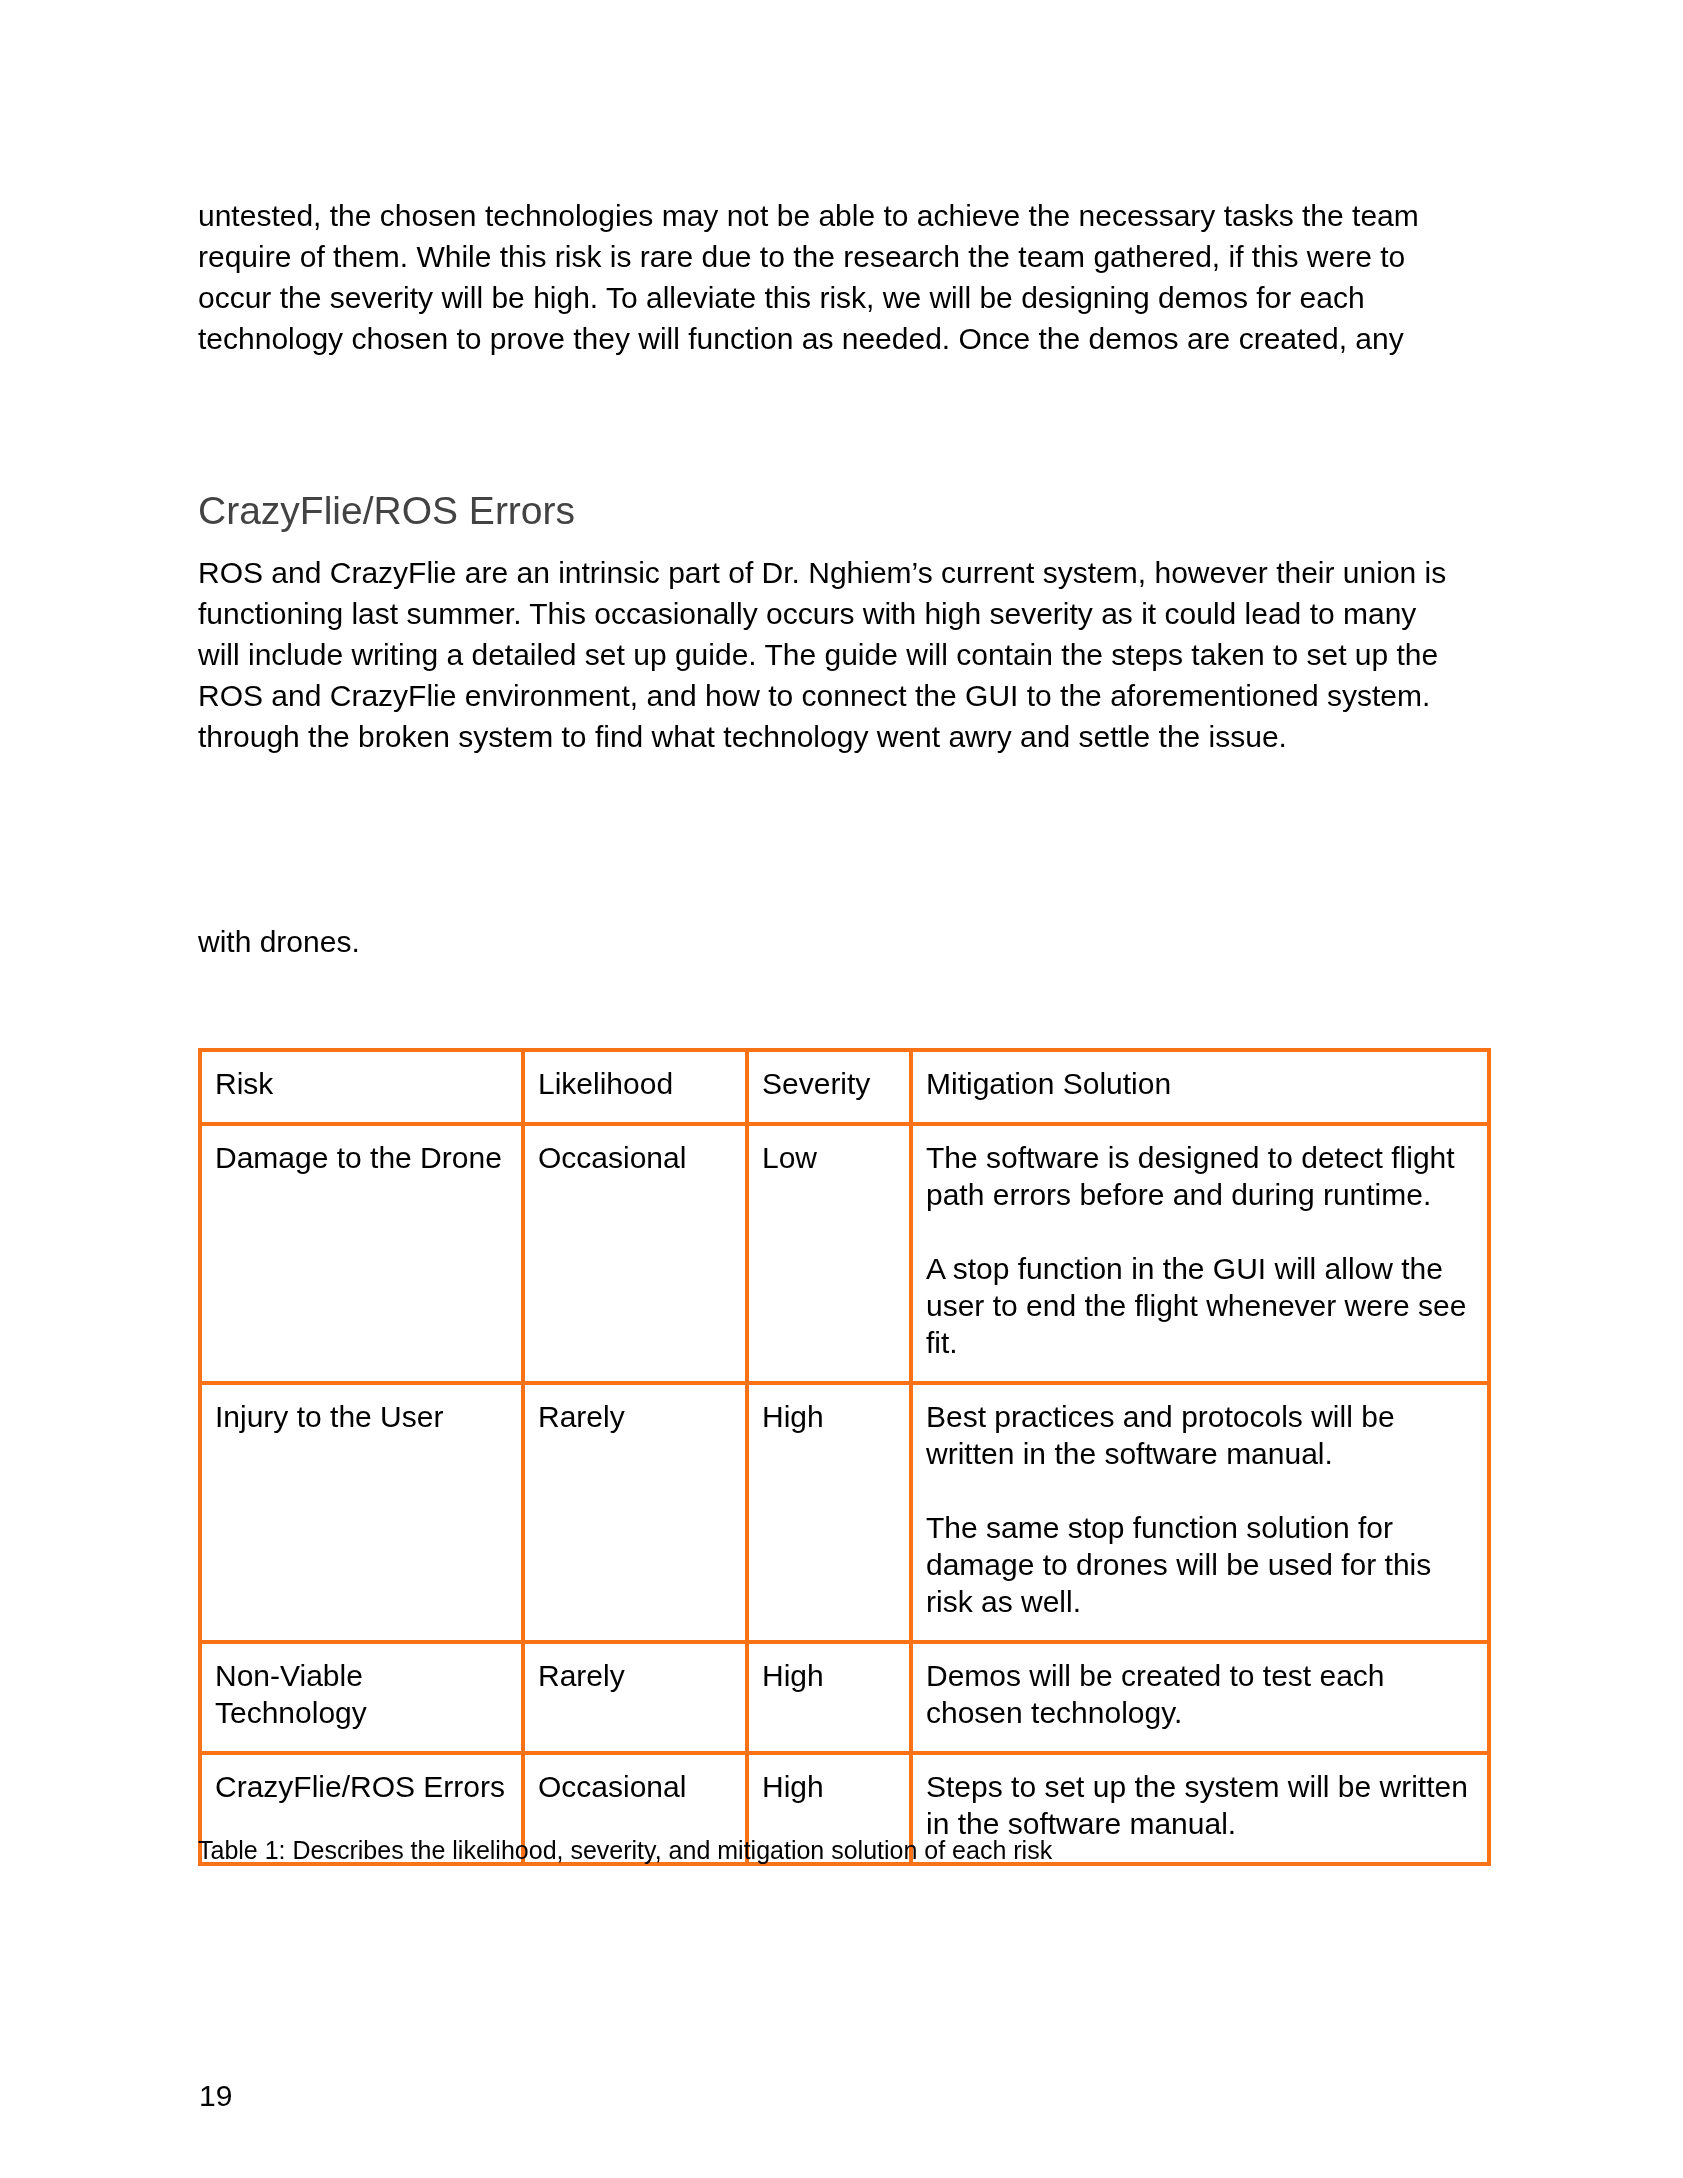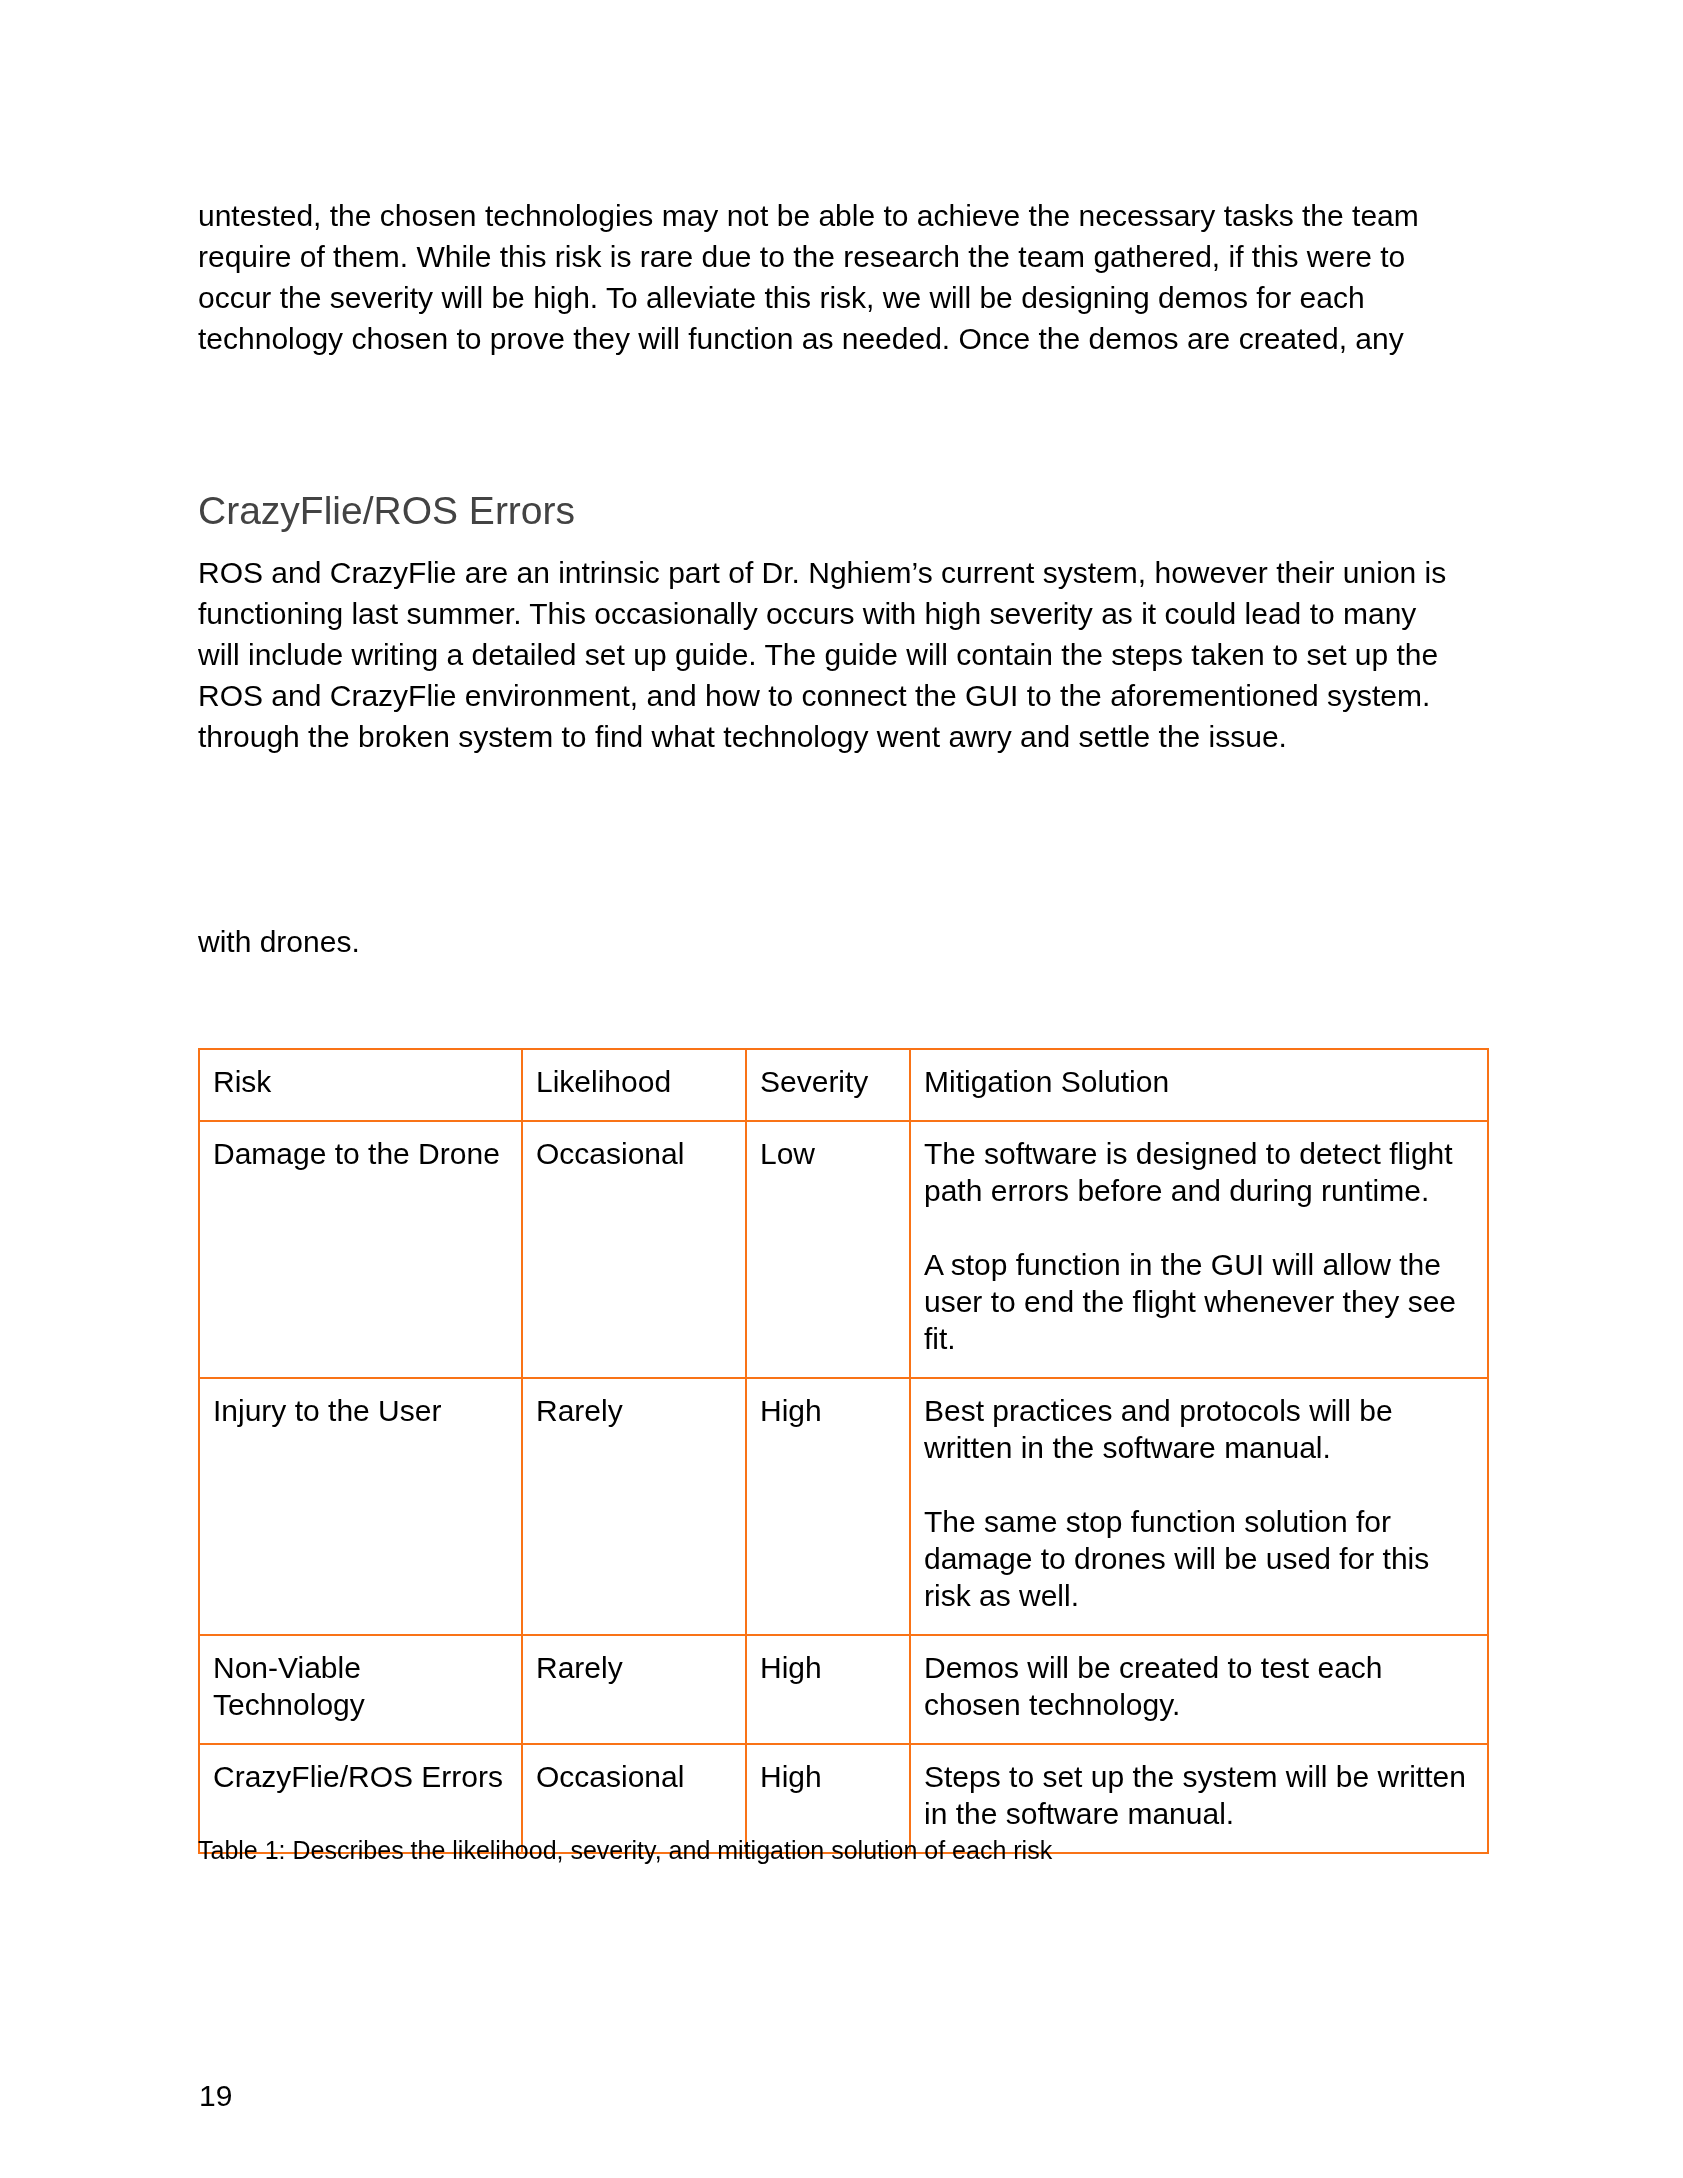--- a/index.html
+++ b/index.html
@@ -10,21 +10,21 @@
   }
   .para { position: absolute; left: 198px; width: 1297px; font-size: 30px; line-height: 41px; }
   .para .line { display: block; white-space: nowrap; height: 41px; }
   .heading { position: absolute; left: 198px; top: 488px; font-size: 39px; line-height: 46px; color: #434343; white-space: nowrap; }
   table.risk {
     position: absolute; left: 198px; top: 1048px;
     border-collapse: collapse; table-layout: fixed;
     font-size: 30px; line-height: 37px;
   }
   table.risk td {
-    border: 2px solid #f97316; vertical-align: top;
+    border: 4px solid #f97316; vertical-align: top;
     padding: 13px 12px 20px 13px; box-sizing: border-box;
   }
   table.risk td .cl { display: block; white-space: nowrap; }
   table.risk td .gap { display: block; height: 37px; }
   .caption { position: absolute; left: 198px; top: 1836px; font-size: 25px; line-height: 28px; white-space: nowrap; }
   .pagenum { position: absolute; left: 199px; top: 2035px; font-size: 30px; line-height: 41px; margin-top: 40px; }
 </style>
 </head>
 <body>
 
@@ -79,21 +79,21 @@
           <span class="cl">Occasional</span>
         </td>
     <td>
           <span class="cl">Low</span>
         </td>
     <td>
       <span class="cl">The software is designed to detect flight</span>
       <span class="cl">path errors before and during runtime.</span>
       <span class="gap"></span>
       <span class="cl">A stop function in the GUI will allow the</span>
-      <span class="cl">user to end the flight whenever they see</span>
+      <span class="cl">user to end the flight whenever were see</span>
       <span class="cl">fit.</span>
     </td>
   </tr>
   <tr style="height:254px">
     <td>
           <span class="cl">Injury to the User</span>
         </td>
     <td>
           <span class="cl">Rarely</span>
         </td>

